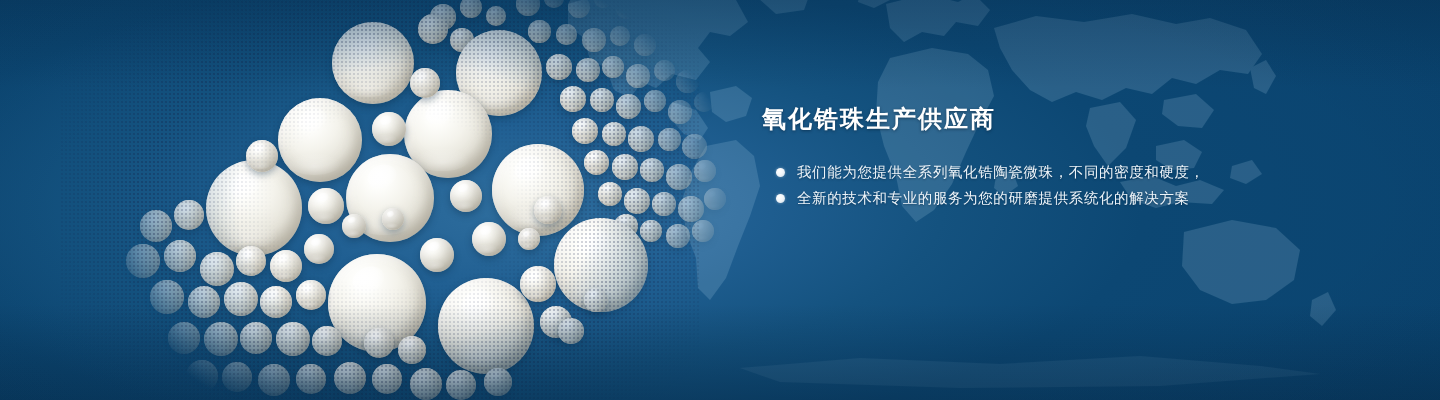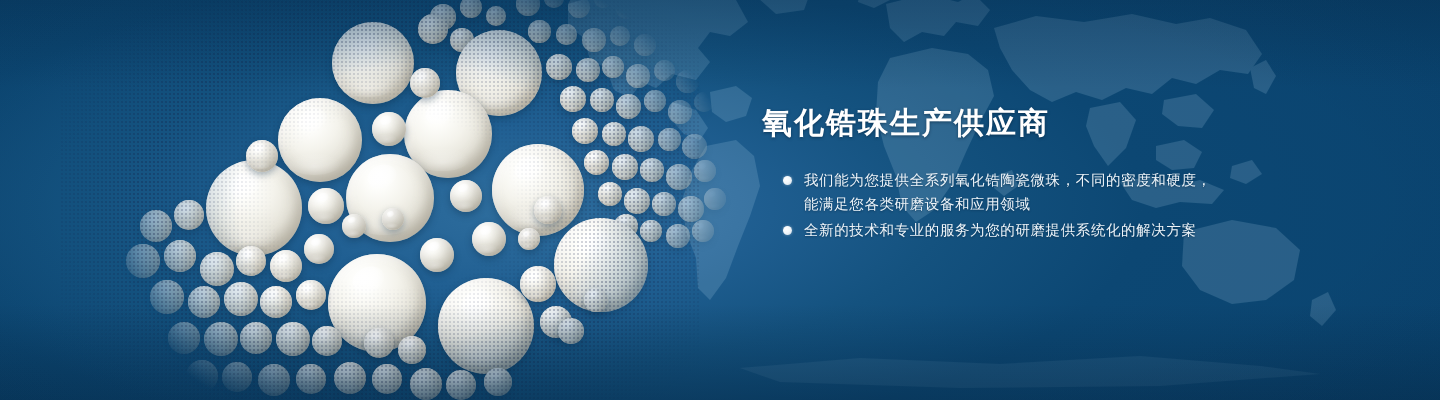--- a/index.html
+++ b/index.html
@@ -106,31 +106,31 @@
 
   
   .content {
     position: absolute;
     left: 762px;
     top: 104px;
     width: 600px;
   }
   .headline {
     color: #ffffff;
-    font-size: 30px;
+    font-size: 24px;
     font-weight: bold;
     letter-spacing: 2px;
     line-height: 1.25;
     margin: 0 0 26px 0;
     text-shadow: 0 1px 3px rgba(3,28,50,0.55);
     white-space: nowrap;
   }
   .bullet-list {
     list-style: none;
-    margin: 15px;
+    margin: 8px;
     padding: 0;
   }
   .bullet-item {
     position: relative;
     padding-left: 27px;
     color: #eef4f9;
     font-size: 14.5px;
     line-height: 24px;
     letter-spacing: 0.6px;
     margin-bottom: 2px;
@@ -314,21 +314,20 @@
 
   <div class="content">
 
     <h1 class="headline">氧化锆珠生产供应商</h1>
 
     <ul class="bullet-list">
 
       <li class="bullet-item">
         <span class="bullet-dot"></span>
         <span class="bullet-line">我们能为您提供全系列氧化锆陶瓷微珠，不同的密度和硬度，</span>
-        <span class="bullet-line-2">能满足您各类研磨设备和应用领域</span>
       </li>
 
       <li class="bullet-item">
         <span class="bullet-dot"></span>
         <span class="bullet-line">全新的技术和专业的服务为您的研磨提供系统化的解决方案</span>
       </li>
 
 
     </ul>
   </div>

